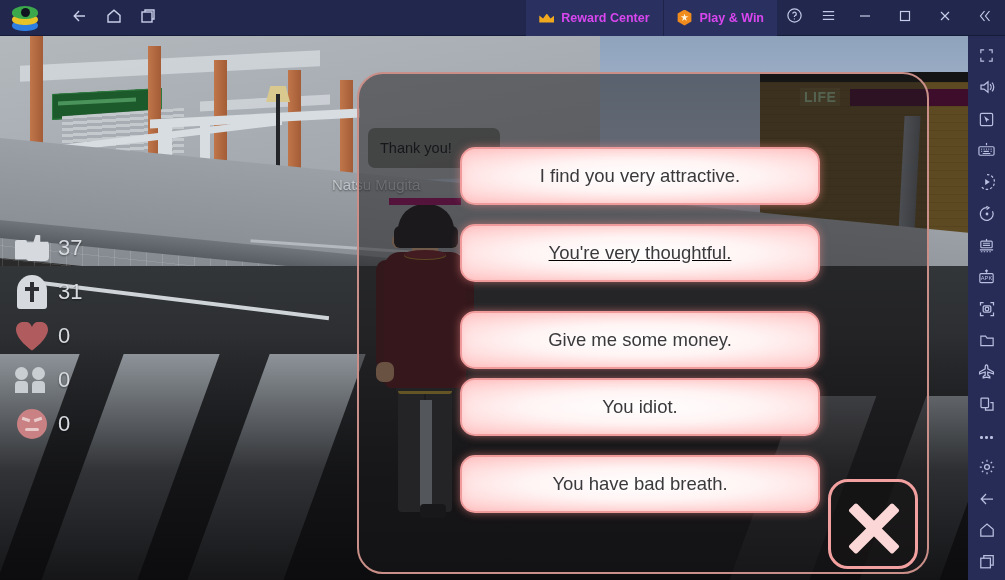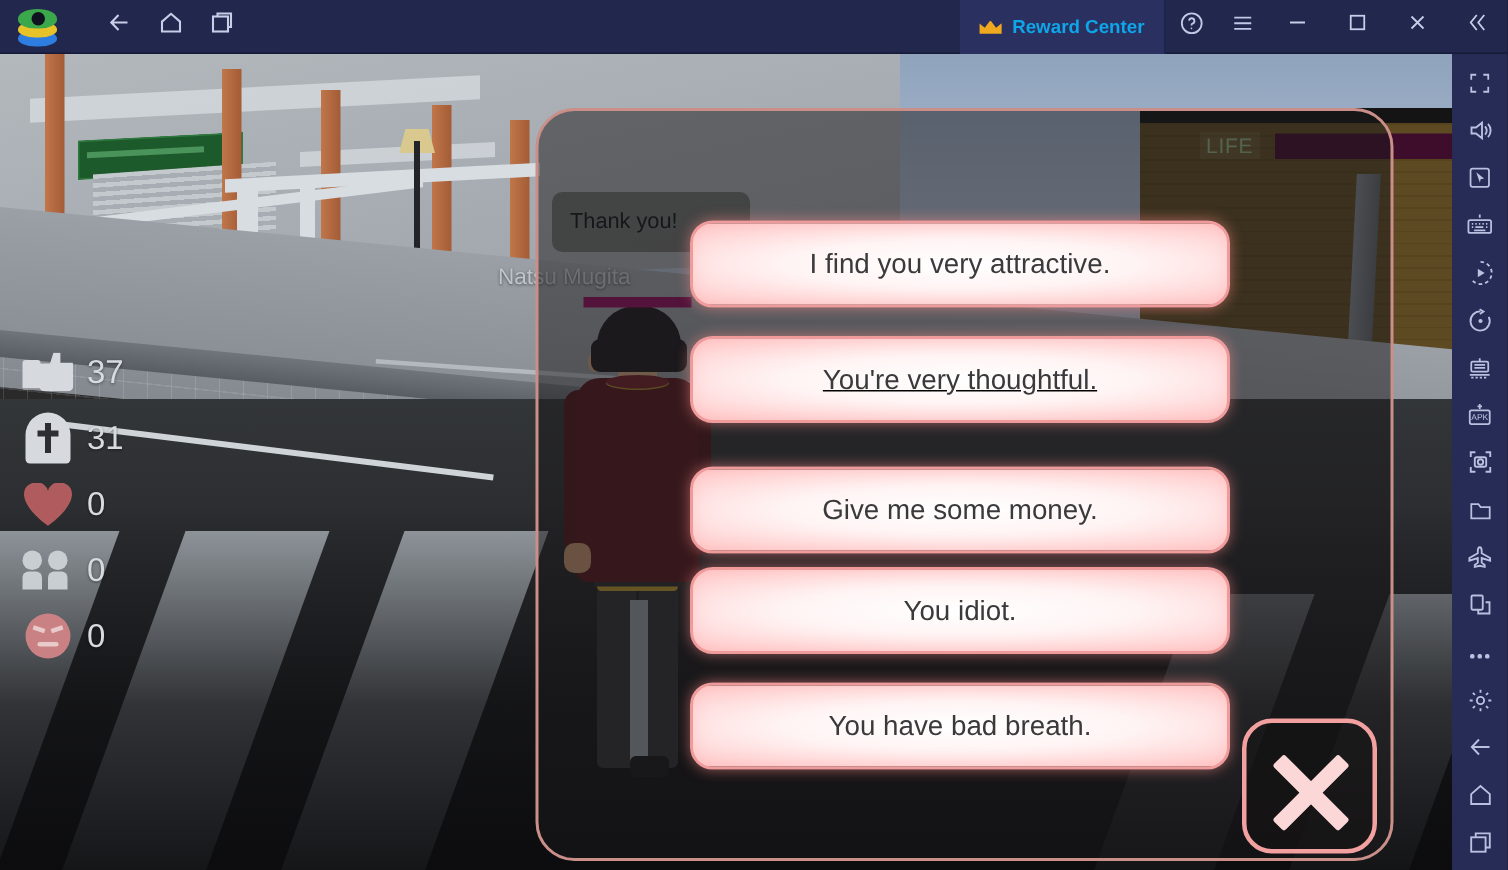--- a/index.html
+++ b/index.html
@@ -29,21 +29,21 @@
   .title-sub { color: #7e86ae; font-size: 9.5px; letter-spacing: .2px; margin-top: 1px; }
 
   .nav-btns { display: flex; align-items: center; margin-left: 26px; gap: 2px; }
   .navbtn { width: 32px; height: 30px; display: flex; align-items: center; justify-content: center;
             cursor: pointer; border-radius: 3px; }
   .navbtn svg { stroke: #c9cee8; fill: none; stroke-width: 1.4; }
 
   .tb-right { margin-left: auto; display: flex; align-items: center; height: 36px; }
   .pill { display: flex; align-items: center; gap: 7px; padding: 0 13px; height: 36px;
           background: #2a3160; cursor: pointer; }
-  .pill span { color: #0ea5e9; font-size: 12.5px; font-weight: bold; white-space: nowrap; }
+  .pill span { color: #d946ef; font-size: 12.5px; font-weight: bold; white-space: nowrap; }
   .pill-div { width: 1px; height: 36px; background: #1d2349; }
   .crown { width: 15px; height: 12px; position: relative; flex:0 0 auto;}
   .crown:before { content:''; position:absolute; left:0; top:2px; width:15px; height:9px;
      background:#f0a81e; clip-path: polygon(0 100%,0 22%,25% 55%,50% 0,75% 55%,100% 22%,100% 100%); }
   .hexicon { width: 16px; height: 16px; background: #f08b1e; flex:0 0 auto;
      clip-path: polygon(50% 0,93% 25%,93% 75%,50% 100%,7% 75%,7% 25%); position:relative; }
   .hexicon:after{ content:''; position:absolute; left:4px; top:4px; width:8px; height:8px;
      background:#fff3dd; clip-path: polygon(50% 0,61% 35%,98% 35%,68% 57%,79% 95%,50% 72%,21% 95%,32% 57%,2% 35%,39% 35%); }
   .tb-icon { width: 34px; height: 36px; display:flex; align-items:center; justify-content:center; cursor:pointer; }
   .tb-icon svg { stroke: #c2c8e6; fill: none; stroke-width: 1.3; }
@@ -127,21 +127,21 @@
   .ico-grave:before{ content:''; position:absolute; left:13px; top:7px; width:4px; height:20px; background:#2c2e33;}
   .ico-grave:after{ content:''; position:absolute; left:8px; top:12px; width:14px; height:4px; background:#2c2e33;}
   .ico-heart { width:32px; height:29px; background:#b05b5e; position:relative; }
   .ico-heart { clip-path: path('M16 29 C 2 19, 0 11, 0 8 C 0 2, 5 0, 9 0 C 13 0, 16 4, 16 6 C 16 4, 19 0, 23 0 C 27 0, 32 2, 32 8 C 32 11, 30 19, 16 29 Z'); }
   .ico-people { width:34px; height:26px; position:relative; }
   .ico-people i { position:absolute; background:#c9ced3; }
   .ico-angry { width:30px; height:30px; border-radius:50%; background:#c98183; position:relative; }
   .ico-angry i { position:absolute; background:#e8caca; }
 
   .lifebar-wrap { position:absolute; left:800px; top:52px; display:flex; align-items:center; }
-  .life-label { font-size:14px; font-weight:normal; color:#8fae86; letter-spacing:.5px;
+  .life-label { font-size:14px; font-weight:bold; color:#8fae86; letter-spacing:.5px;
      background: rgba(255,255,255,.07); padding:1px 4px; }
   .life-track { width:160px; height:17px; background:#3f0d2c; margin-left:10px; position:relative; }
 
   
   .char { position:absolute; left:376px; top:168px; width:96px; height:350px; }
   .ch-hair { position:absolute; left:22px; top:0; width:56px; height:40px; background:#1c1b1f;
      border-radius: 26px 26px 10px 10px; }
   .ch-hair2 { position:absolute; left:18px; top:22px; width:64px; height:22px; background:#1c1b1f;
      border-radius: 6px; }
   .ch-ear-l { position:absolute; left:16px; top:30px; width:10px; height:14px; background:#c49a78; border-radius:50%; }
@@ -225,20 +225,24 @@
         </span>
       </div>
     </div>
 
     <div class="tb-right">
       <div class="pill">
         <span class="crown"></span>
         <span>Reward Center</span>
       </div>
       <div class="pill-div"></div>
+      <div class="pill">
+        <span class="hexicon"></span>
+        <span>Play &amp; Win</span>
+      </div>
       <div class="tb-icon">
         <span>
           <svg width="17" height="17" viewBox="0 0 18 18">
               <circle cx="9" cy="9" r="7"></circle>
               <path d="M7.1 7.1a1.9 1.9 0 1 1 2.4 2.1c-.6.3-.7.7-.7 1.3"></path>
               <circle cx="8.8" cy="12.6" r=".6" fill="#c2c8e6" stroke="none"></circle>
             </svg>
         </span>
       </div>
       <div class="tb-icon">

